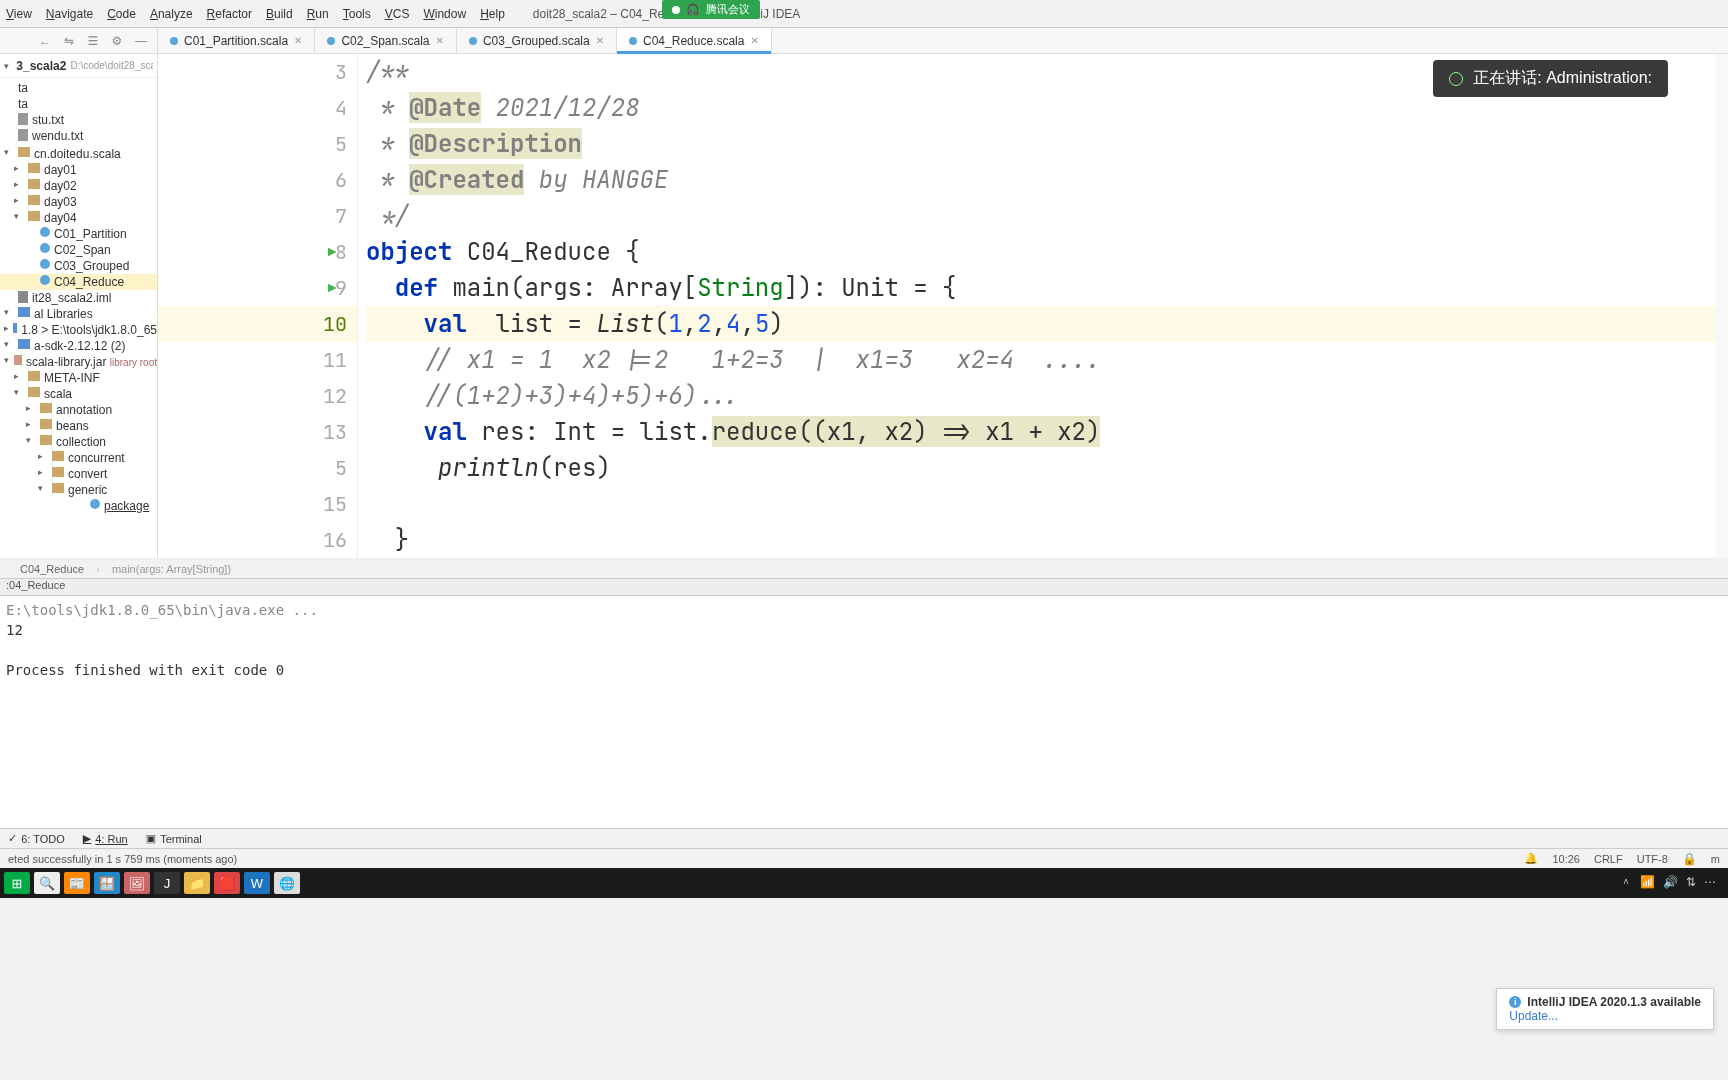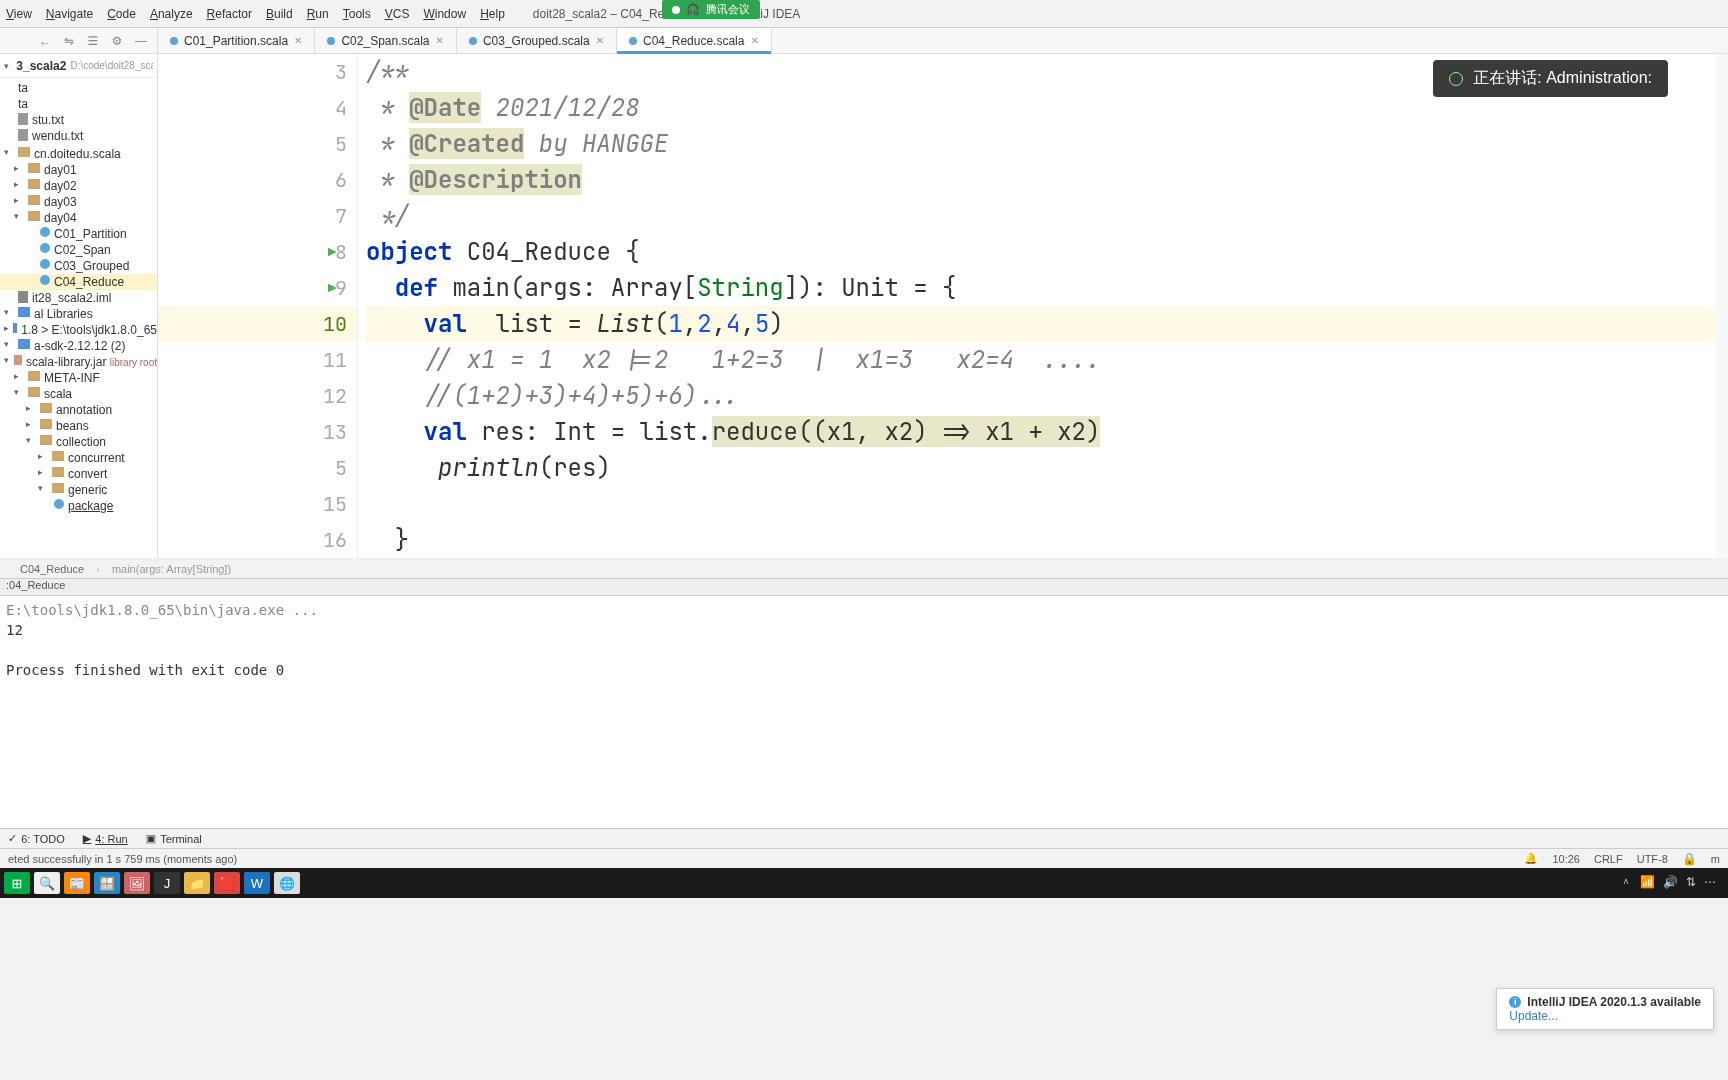--- a/index.html
+++ b/index.html
@@ -58,21 +58,21 @@
 .proj-header .path { color:#999; font-size:10px; white-space:nowrap; overflow:hidden;}
 .tree { padding: 2px 0; }
 .tree-row { display:flex; align-items:flex-start; gap:4px; padding:1px 0 1px 4px; white-space:nowrap; cursor:pointer;}
 .tree-row.sel { background:#fff3c9; }
 .fold-icn { width:10px; font-size:9px; color:#666; }
 .folder-icn { width:12px; height:10px;}
 .folder-brown{ background:#c9a86a; }
 .folder-blue{ background:#5a8fd6; }
 .file-icn { width:10px;height:10px;border-radius:50%;background:#5aa5da; }
 .file-iml{ width:10px;height:12px;background:#888;}
-.indent-1{padding-left:14px;} .indent-2{padding-left:26px;} .indent-3{padding-left:38px;} .indent-4{padding-left:40px;text-decoration:underline;}
+.indent-1{padding-left:14px;} .indent-2{padding-left:26px;} .indent-3{padding-left:38px;} .indent-4{padding-left:76px;text-decoration:underline;}
 .lib-root{ color:#a66; font-size:10px;}
 .editor {
   flex:1; display:flex; background:#fff; position:relative;
   font-family: "JetBrains Mono", Consolas, monospace;
 }
 .gutter {
   width: 200px; background:#fff; border-right:1px solid #eee;
   display:flex; flex-direction:column;
 }
 .grow { display:flex; height:36px; align-items:center; justify-content:flex-end; padding-right:10px; position:relative;}
@@ -374,22 +374,22 @@
         <div class="grow">
           <span class="gnum">15</span>
         </div>
         <div class="grow">
           <span class="gnum">16</span>
         </div>
       </div>
     <div class="code" id="code">
         <div class="cline"><span class="doc">/**</span></div>
         <div class="cline"><span class="doc"> * </span><span class="doctag">@Date</span><span class="doc ital"> 2021/12/28</span></div>
+        <div class="cline"><span class="doc"> * </span><span class="doctag">@Description</span></div>
         <div class="cline"><span class="doc"> * </span><span class="doctag">@Created</span><span class="doc ital"> by HANGGE</span></div>
-        <div class="cline"><span class="doc"> * </span><span class="doctag">@Description</span></div>
         <div class="cline"><span class="doc"> */</span></div>
         <div class="cline"><span class="kw">object</span> C04_Reduce {</div>
         <div class="cline">  <span class="kw">def</span> main(args: Array[<span class="str-type">String</span>]): Unit = {</div>
         <div class="cline cur">    <span class="kw">val</span>  list = <span class="ital">List</span>(<span class="num">1</span>,<span class="num">2</span>,<span class="num">4</span>,<span class="num">5</span>)</div>
         <div class="cline">    <span class="doc ital">// x1 = 1  x2 |=2   1+2=3  |  x1=3   x2=4  ....</span></div>
         <div class="cline">    <span class="doc ital">//(1+2)+3)+4)+5)+6)...</span></div>
         <div class="cline">    <span class="kw">val</span> res: Int = list.<span class="hl">reduce((x1, x2) =&gt; x1 + x2)</span></div>
         <div class="cline">     <span class="ital">println</span>(res)</div>
         <div class="cline"> </div>
         <div class="cline">  }</div>

